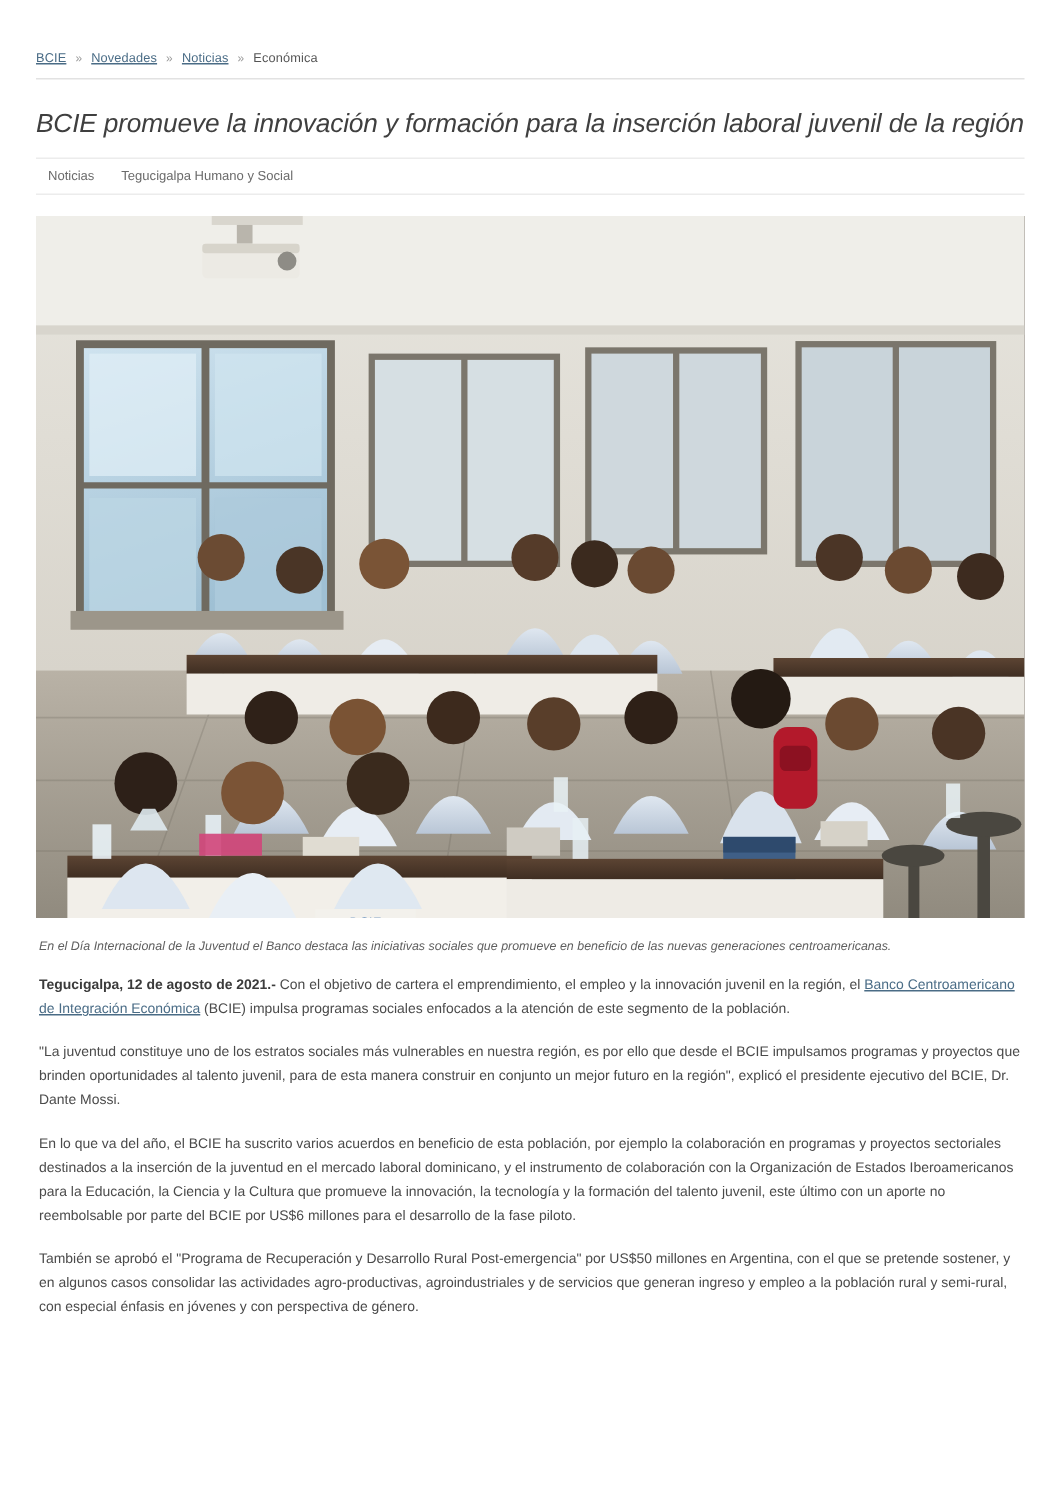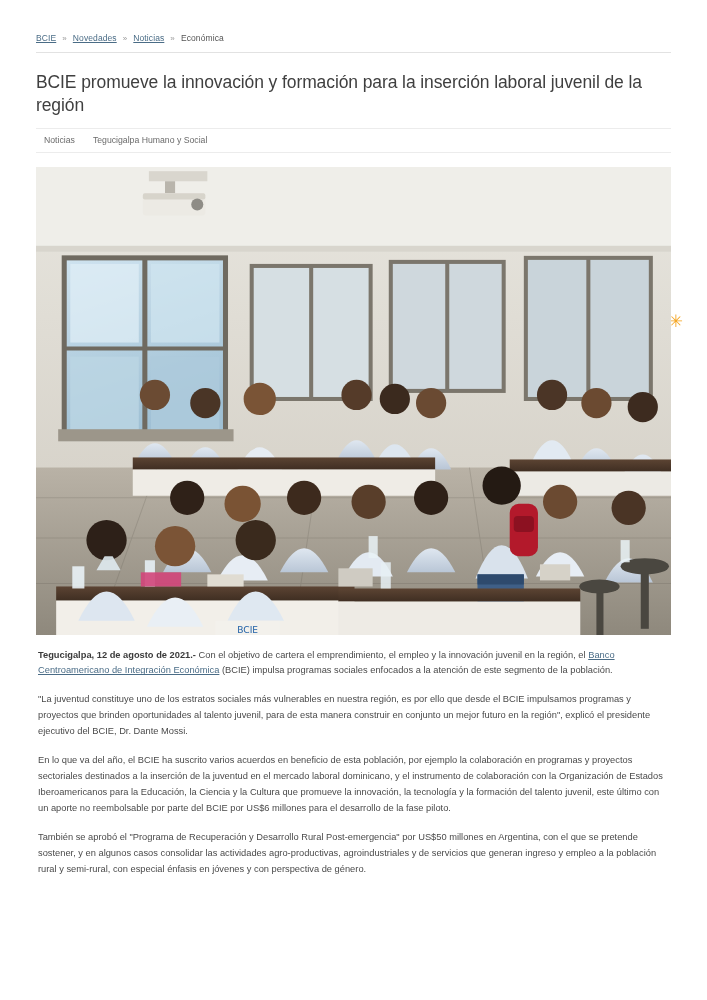--- a/index.html
+++ b/index.html
@@ -12,21 +12,21 @@
   body {
     font-family: "Liberation Sans", sans-serif;
     color: #3c3c3c;
     -webkit-font-smoothing: antialiased;
   }
   .page {
     width: 707px;
     min-height: 1000px;
     background: #ffffff;
     position: relative;
-    padding: 0 36px;
+    padding: 0 24px;
   }
 
   
   .breadcrumb {
     display: flex;
     align-items: center;
     gap: 5px;
     font-size: 8.5px;
     color: #6d6d6d;
     padding-top: 33px;
@@ -50,20 +50,21 @@
   }
 
   
   .article-title {
     font-size: 17.5px;
     font-weight: 400;
     color: #3f3f3f;
     line-height: 1.3;
     margin: 18px 0 0 0;
     letter-spacing: -0.1px;
+    font-style: italic;
   }
   .article-date {
     font-size: 8.5px;
     font-style: italic;
     color: #707070;
     margin-top: 7px;
   }
   .tags {
     display: flex;
     align-items: center;
@@ -356,20 +357,21 @@
 
         <g>
           <rect x="186" y="468" width="0" height="0" fill="none"></rect>
         </g>
         <g transform="translate(178,452)">
           <rect x="0" y="0" width="64" height="16" fill="#f3f1ec"></rect>
           <text x="32" y="12" text-anchor="middle" font-family="DejaVu Sans, sans-serif" font-size="9" fill="#1f5fa6">BCIE</text>
         </g>
       </svg>
     </div>
+    <figcaption class="figcaption">En el Día Internacional de la Juventud el Banco destaca las iniciativas sociales que promueve en beneficio de las nuevas generaciones centroamericanas.</figcaption>
   </figure>
 
   <div class="body">
     <p>
       <b>Tegucigalpa, 12 de agosto de 2021.-</b><span> Con el objetivo de cartera el emprendimiento, el empleo y la innovación juvenil en la región, el </span><a>Banco Centroamericano de Integración Económica</a><span> (BCIE) impulsa programas sociales enfocados a la atención de este segmento de la población.</span>
     </p>
     <p>"La juventud constituye uno de los estratos sociales más vulnerables en nuestra región, es por ello que desde el BCIE impulsamos programas y proyectos que brinden oportunidades al talento juvenil, para de esta manera construir en conjunto un mejor futuro en la región", explicó el presidente ejecutivo del BCIE, Dr. Dante Mossi.</p>
     <p>En lo que va del año, el BCIE ha suscrito varios acuerdos en beneficio de esta población, por ejemplo la colaboración en programas y proyectos sectoriales destinados a la inserción de la juventud en el mercado laboral dominicano, y el instrumento de colaboración con la Organización de Estados Iberoamericanos para la Educación, la Ciencia y la Cultura que promueve la innovación, la tecnología y la formación del talento juvenil, este último con un aporte no reembolsable por parte del BCIE por US$6 millones para el desarrollo de la fase piloto.</p>
     <p>También se aprobó el "Programa de Recuperación y Desarrollo Rural Post-emergencia" por US$50 millones en Argentina, con el que se pretende sostener, y en algunos casos consolidar las actividades agro-productivas, agroindustriales y de servicios que generan ingreso y empleo a la población rural y semi-rural, con especial énfasis en jóvenes y con perspectiva de género.</p>
   </div>

